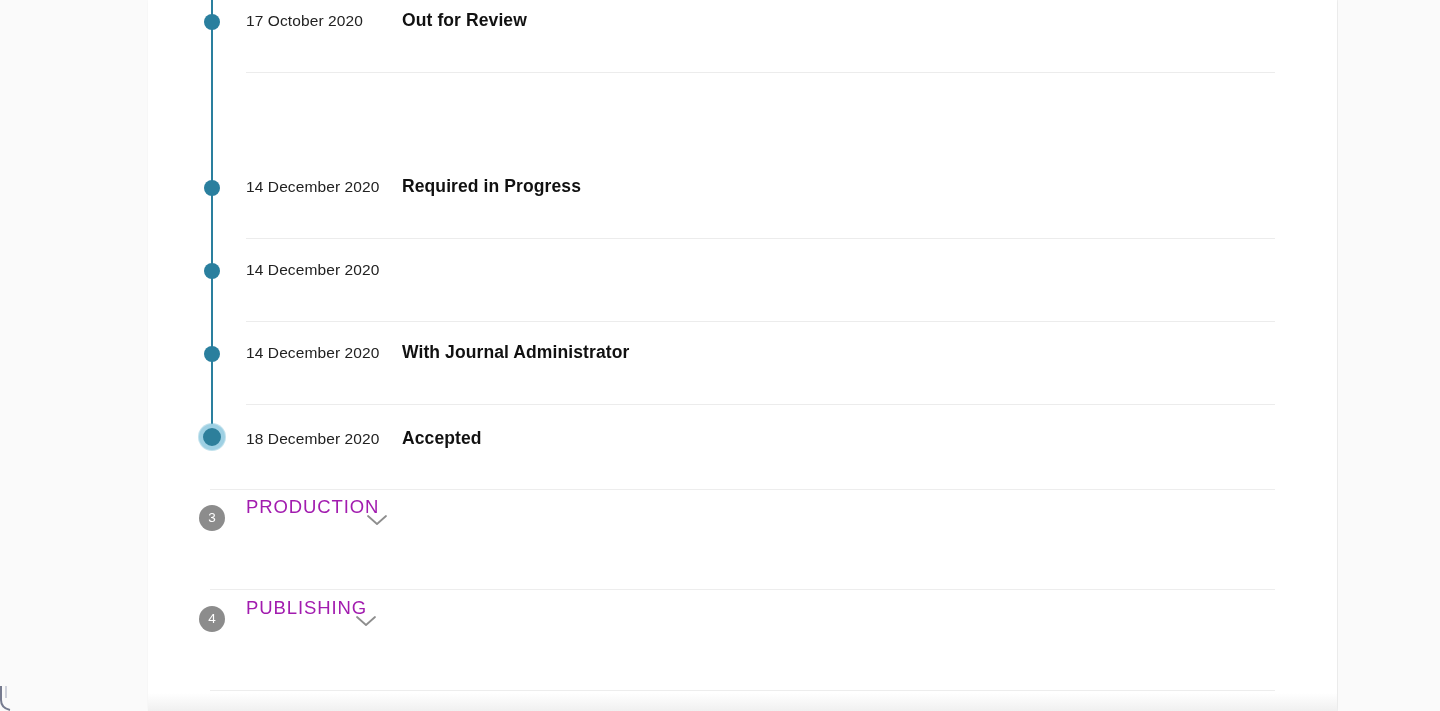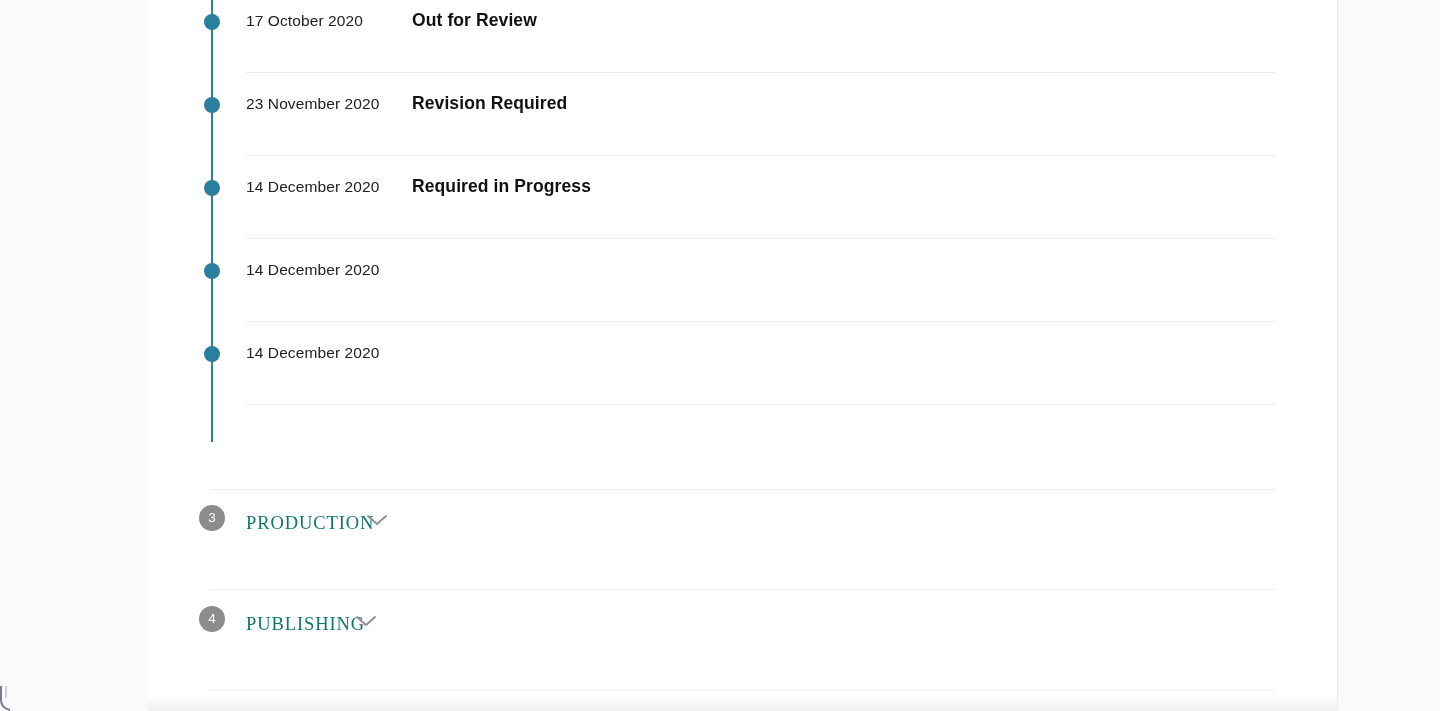--- a/index.html
+++ b/index.html
@@ -100,21 +100,21 @@
     left: 98px;
     top: 22px;
     font-size: 15.5px;
     color: #222222;
     letter-spacing: 0.1px;
     white-space: nowrap;
   }
 
   .row-status {
     position: absolute;
-    left: 264px;
+    left: 254px;
     top: 20px;
     font-size: 17.5px;
     font-weight: bold;
     color: #111111;
     letter-spacing: 0.1px;
     white-space: nowrap;
   }
 
   .row-divider {
     position: absolute;
@@ -145,26 +145,25 @@
     color: #ffffff;
     font-size: 13.5px;
     line-height: 26px;
     text-align: center;
     font-weight: normal;
   }
 
   .section-label {
     position: absolute;
     left: 98px;
-    top: 24px;
+    top: 7px;
     font-size: 18.5px;
-    color: #0f766e;
+    color: #a21caf;
     letter-spacing: 0.9px;
     white-space: nowrap;
-    font-family: Liberation Serif, serif;
   }
 
   .section-chevron {
     position: absolute;
     top: 24px;
     width: 22px;
     height: 14px;
   }
   .section-chevron svg { display: block; }
 
@@ -233,46 +232,46 @@
 
     <div class="spine"></div>
 
     <div class="row" style="top:-10px;">
       <div class="dot"></div>
       <div class="row-date">17 October 2020</div>
       <div class="row-status">Out for Review</div>
       <div class="row-divider"></div>
     </div>
 
-    <div class="row" style="top:73px;">
-      <div class="dot"></div>
-      <div class="row-date">23 November 2020</div>
-      <div class="row-status">Revision Required</div>
-      <div class="row-divider"></div>
-    </div>
 
     <div class="row" style="top:156px;">
       <div class="dot"></div>
       <div class="row-date">14 December 2020</div>
       <div class="row-status">Required in Progress</div>
       <div class="row-divider"></div>
     </div>
 
     <div class="row" style="top:239px;">
       <div class="dot"></div>
       <div class="row-date">14 December 2020</div>
       <div class="row-divider"></div>
     </div>
 
     <div class="row" style="top:322px;">
       <div class="dot"></div>
       <div class="row-date">14 December 2020</div>
+      <div class="row-status">With Journal Administrator</div>
       <div class="row-divider"></div>
     </div>
 
+    <div class="row" style="top:405px;">
+      <div class="dot active"></div>
+      <div class="row-date" style="top:25px;">18 December 2020</div>
+      <div class="row-status" style="top:23px;">Accepted</div>
+    </div>
 
     <div class="accepted-rule"></div>
 
     <div class="section" style="top:489px;">
       <div class="section-badge">3</div>
       <div class="section-label">PRODUCTION</div>
       <div class="section-chevron" style="left:218px;">
         <svg width="22" height="14" viewBox="0 0 22 14">
           <path d="M2 3 L11 11 L20 3" fill="none" stroke="#8e8e8e" stroke-width="1.8" stroke-linecap="round" stroke-linejoin="round"></path>
         </svg>

